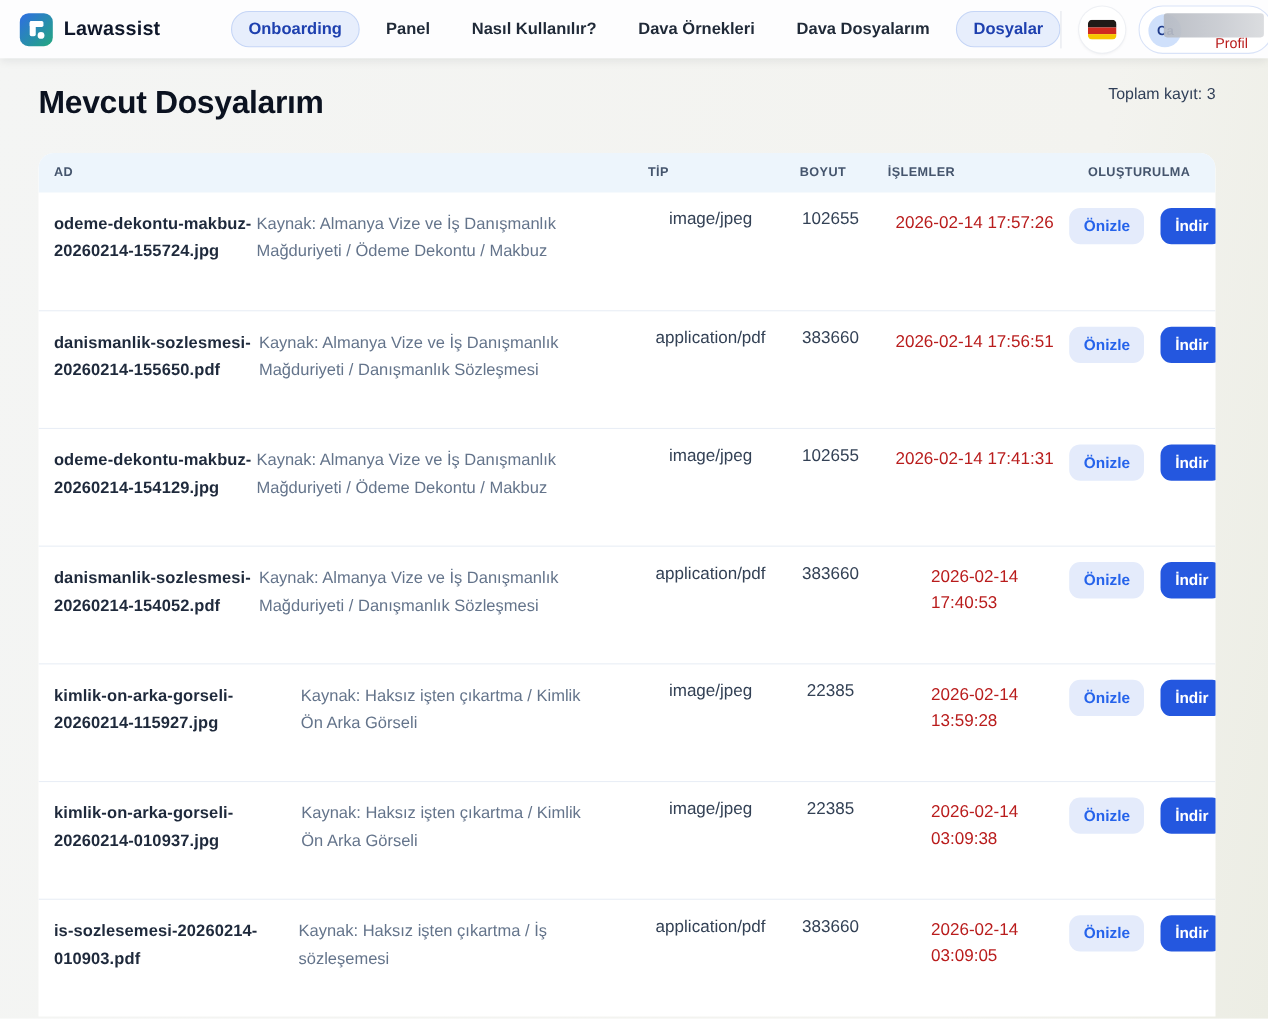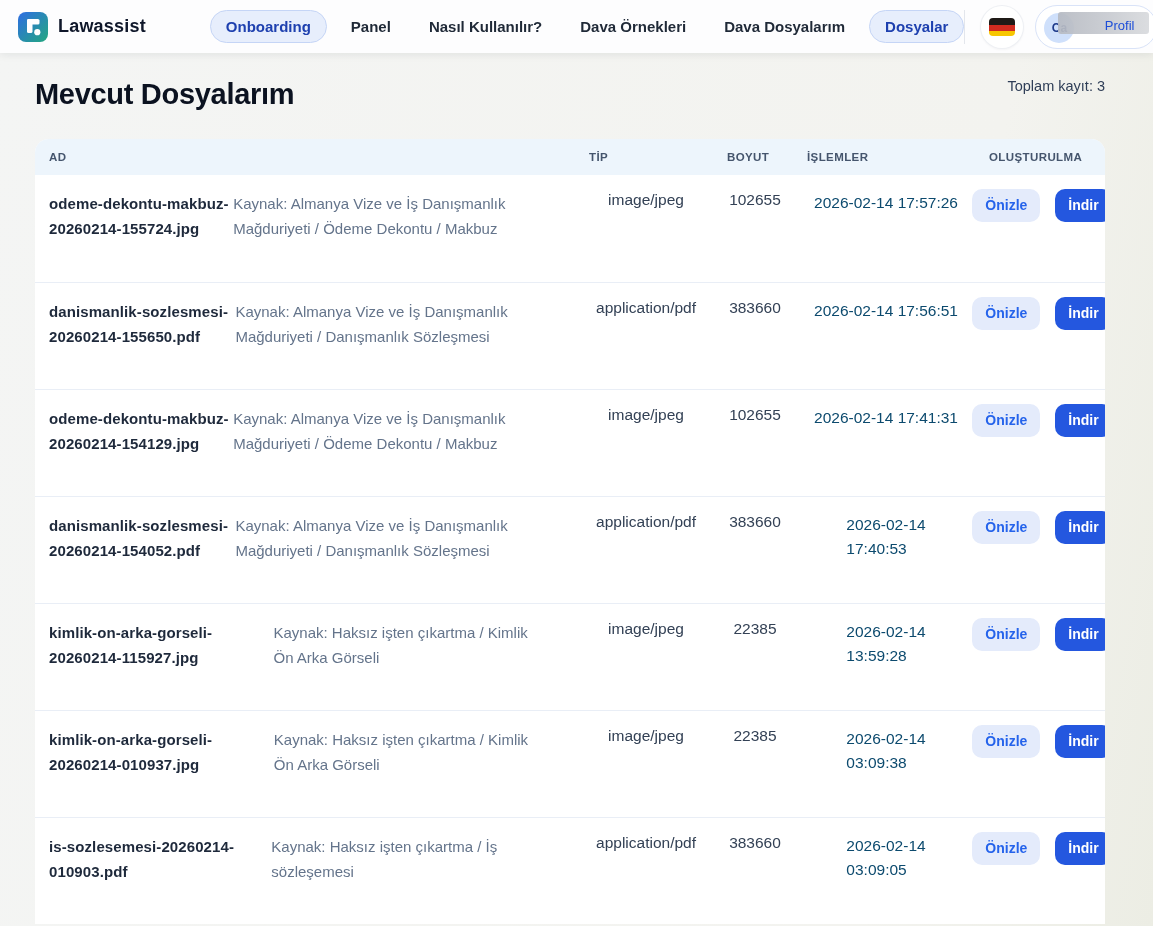--- a/index.html
+++ b/index.html
@@ -59,22 +59,22 @@
     font-size:12px; font-weight:700;
     display:flex; align-items:center; justify-content:center;
   }
   .redact {
     position:absolute; left:22px; top:6px; right:7px; height:22px;
     border-radius:3px;
     background:linear-gradient(90deg,#b6bac2 0%,#c7cad0 55%,#d8dadd 100%);
     opacity:.92;
   }
   .profile-label {
-    position:absolute; right:22px; bottom:15px;
-    font-size:13px; color:#1d4ed8;
+    position:absolute; right:22px; bottom:1px;
+    font-size:13px; color:#b91c1c;
   }
 
   
   .main { width:1070px; margin-left:35px; }
   .title-row { display:flex; justify-content:space-between; margin-top:25px; }
   .page-title { font-size:29px; font-weight:800; color:#0b1220; letter-spacing:-.3px; }
   .total-label { font-size:14.5px; color:#2f3e57; padding-bottom:4px; }
 
   .card {
     margin-top:28px; background:#ffffff; border-radius:14px 14px 0 0; overflow:hidden;
@@ -89,21 +89,21 @@
     color:#45556d; text-transform:uppercase;
     padding:12px 10px 12px 14px;
   }
   .trow { border-top:1px solid #e9eef6; min-height:107px; }
   .trow:first-child { border-top:none; }
   .td { padding:16px 10px 16px 14px; display:flex; flex-direction:row; justify-content:center; }
   .td.name { justify-content:flex-start; padding-right:40px; }
   .fname { font-size:15px; font-weight:700; color:#1e293b; line-height:25px; letter-spacing:.1px; }
   .fsource { font-size:15px; color:#64748b; line-height:25px; }
   .ftype, .fsize { font-size:15.5px; color:#334155; }
-  .fdate { font-size:15.5px; color:#0c4a6e; line-height:24px; }
+  .fdate { font-size:15.5px; color:#b91c1c; line-height:24px; }
   .fdate.oneline .dpart::after { content:" "; }
   .fdate.oneline span { display:inline; }
   .fdate.twoline span { display:block; }
 
   .td.actions { align-items:flex-start; gap:15px; padding-top:14px; justify-content:center; }
   .btn {
     border:none; cursor:pointer; border-radius:10px;
     font-family:"Liberation Sans", sans-serif;
     font-size:14px; font-weight:700; padding:8px 13px; line-height:17px;
   }

